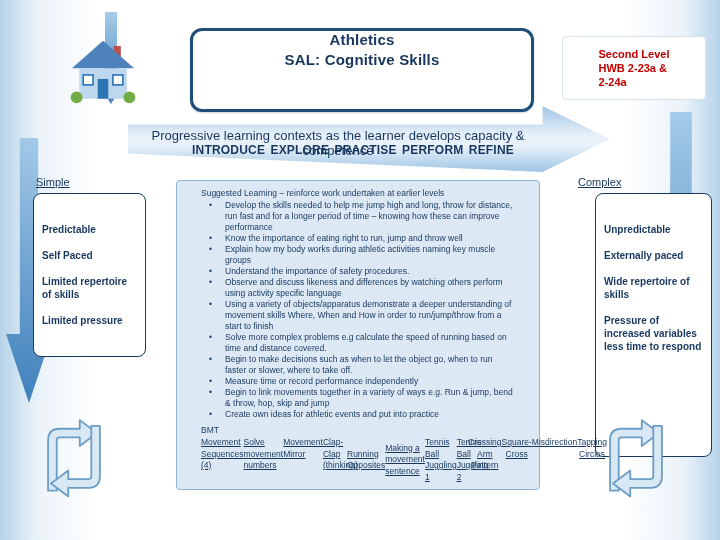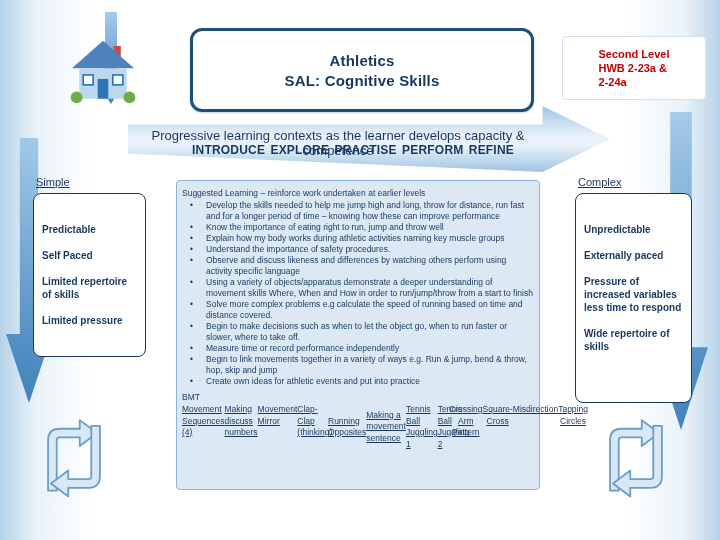--- a/index.html
+++ b/index.html
@@ -24,21 +24,21 @@
   .arrow-right-edge{left:654px;top:112px;width:54px;height:318px;}
   .arrow-house{left:96px;top:12px;width:30px;height:92px;}
 
   
   .house{position:absolute;left:70px;top:38px;width:66px;height:66px;}
 
   
   .title-box{
     position:absolute;left:190px;top:28px;width:338px;height:78px;
     background:#ffffff;border:3px solid #1f4e79;border-radius:12px;
-    display:flex;flex-direction:column;align-items:center;justify-content:center;gap:3px;
+    display:flex;flex-direction:column;align-items:center;gap:3px;
     box-shadow:0 1px 2px rgba(31,78,121,.25);
   }
   .title-line{font-size:15px;color:#17375e;font-weight:bold;letter-spacing:.2px;}
 
   
   .level-badge{
     position:absolute;left:562px;top:36px;width:142px;height:62px;
     background:#ffffff;border:1px solid #d5e2ee;border-radius:4px;
     display:flex;align-items:center;justify-content:center;text-align:left;
     color:#c00000;font-weight:bold;font-size:11px;line-height:14px;white-space:pre-line;
@@ -58,29 +58,29 @@
 
   
   .col-heading{position:absolute;font-size:11px;color:#17375e;text-decoration:underline;}
   .heading-simple{left:36px;top:176px;}
   .heading-complex{left:578px;top:176px;}
   .side-box{
     position:absolute;background:#ffffff;border:1.5px solid #17375e;border-radius:8px;
     padding:29px 8px;box-sizing:border-box;
   }
   .box-simple{left:33px;top:193px;width:113px;height:164px;}
-  .box-complex{left:575px;top:193px;width:117px;height:210px;}
+  .box-complex{left:595px;top:193px;width:117px;height:264px;}
   .side-item{font-size:10px;font-weight:bold;color:#17375e;line-height:13px;margin-bottom:13px;}
   .side-item:last-child{margin-bottom:0;}
 
   
   .main-box{
     position:absolute;left:176px;top:180px;width:364px;height:310px;
     background:#dce9f5;border:1px solid #8fb4d6;border-radius:4px;
-    padding:7px 5px;box-sizing:border-box;
+    padding:7px 24px;box-sizing:border-box;
   }
   .intro{font-size:8.5px;color:#17375e;line-height:11px;margin-bottom:1px;}
   .bullet{position:relative;font-size:8.5px;color:#17375e;line-height:11px;padding-left:24px;}
   .bullet::before{content:"\2022";position:absolute;left:8px;}
   .bmt-label{font-size:8.5px;color:#17375e;line-height:11px;margin-top:5px;}
   .links-row{display:flex;margin-top:1px;}
   .links-col{display:flex;}
   .c1{width:146px;}
   .c2{width:121px;align-items:center;}
   .c3{flex:1;text-align:center;}
@@ -138,22 +138,22 @@
       <div class="side-item">Predictable</div>
       <div class="side-item">Self Paced</div>
       <div class="side-item">Limited repertoire of skills</div>
       <div class="side-item">Limited pressure</div>
     </div>
 
   <div class="col-heading heading-complex">Complex</div>
   <div class="side-box box-complex">
       <div class="side-item">Unpredictable</div>
       <div class="side-item">Externally paced</div>
+      <div class="side-item">Wide repertoire of skills</div>
       <div class="side-item">Pressure of increased variables  less time to respond</div>
-      <div class="side-item">Wide repertoire of skills</div>
     </div>
 
   <div class="main-box">
     <div class="intro">Suggested Learning – reinforce work undertaken at earlier levels</div>
     <div class="bullets">
         <div class="bullet">Develop the skills needed to help me jump high and long, throw for distance, run fast and for a longer period of time – knowing how these can improve performance</div>
         <div class="bullet">Know the importance of eating right to run, jump and throw well</div>
         <div class="bullet">Explain how my body works during athletic activities naming key muscle groups</div>
         <div class="bullet">Understand the importance of safety procedures.</div>
         <div class="bullet">Observe and discuss likeness and differences by watching others perform using activity specific language</div>
@@ -161,21 +161,21 @@
         <div class="bullet">Solve more complex problems e.g calculate the speed of running based on time and distance covered.</div>
         <div class="bullet">Begin to make decisions such as when to let the object go, when to run faster or slower, where to take off.</div>
         <div class="bullet">Measure time or record performance independently</div>
         <div class="bullet">Begin to link movements together in a variety of ways e.g. Run &amp; jump, bend &amp; throw, hop, skip and jump</div>
         <div class="bullet">Create own ideas for athletic events and put into practice</div>
       </div>
     <div class="bmt-label">BMT</div>
     <div class="links-row">
       <div class="links-col c1">
           <div class="link">Movement Sequences (4)</div>
-          <div class="link">Making discuss numbers</div>
+          <div class="link">Solve movement numbers</div>
           <div class="link">Movement Mirror</div>
           <div class="link">Clap-Clap (thinking)</div>
         </div>
       <div class="links-col c2">
           <div class="link">Running Opposites</div>
           <div class="link">Making a movement sentence</div>
           <div class="link">Tennis Ball Juggling 1</div>
           <div class="link">Tennis Ball Juggling 2</div>
         </div>
       <div class="links-col c3">

